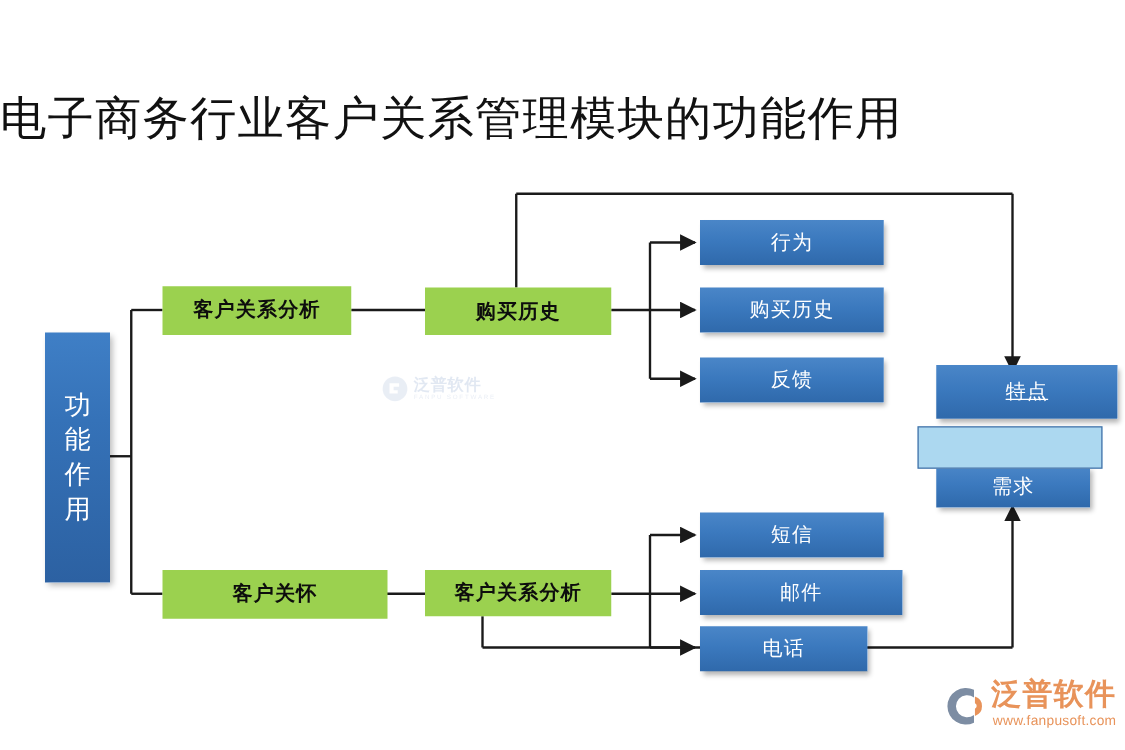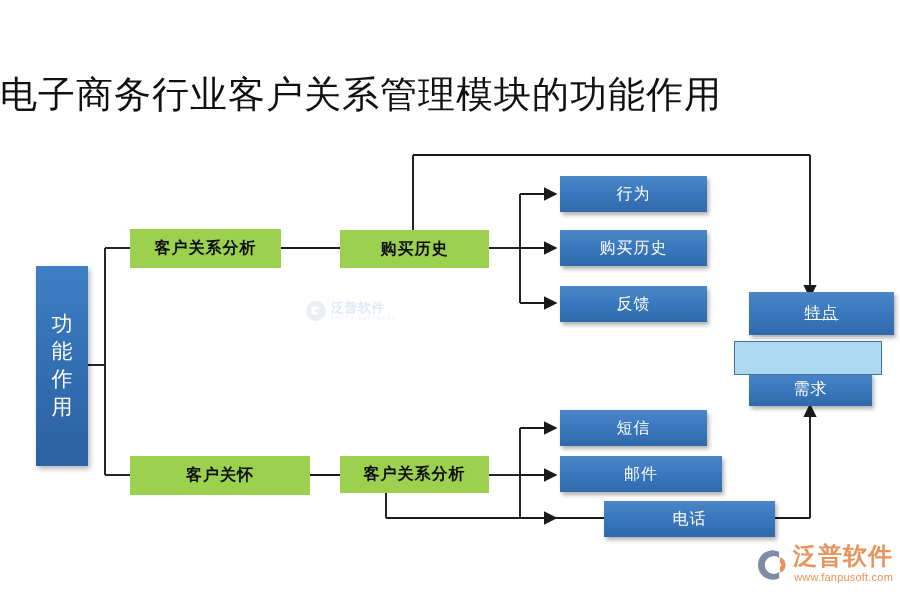--- a/index.html
+++ b/index.html
@@ -233,21 +233,21 @@
   <div class="node node-blue" style="left:560px; top:176px; width:147px; height:36px;">行为</div>
 
   <div class="node node-blue" style="left:560px; top:230px; width:147px; height:36px;">购买历史</div>
 
   <div class="node node-blue" style="left:560px; top:286px; width:147px; height:36px;">反馈</div>
 
   <div class="node node-blue" style="left:560px; top:410px; width:147px; height:36px;">短信</div>
 
   <div class="node node-blue" style="left:560px; top:456px; width:162px; height:36px;">邮件</div>
 
-  <div class="node node-blue" style="left:560px; top:501px; width:171px; height:36px;margin-left:44px;">电话</div>
+  <div class="node node-blue" style="left:560px; top:501px; width:134px; height:36px;">电话</div>
 
   <div class="node node-blue" style="left:749px; top:292px; width:145px; height:43px;text-decoration:underline;">特点</div>
 
   <div class="node node-blue" style="left:749px; top:373px; width:123px; height:33px;text-align:right;">需求</div>
 
   <div id="highlight-band" style="left:734px; top:341px; width:148px; height:34px;"></div>
 
   <div id="watermark">
     <svg class="wm-mark" viewBox="0 0 40 40">
       <path d="M20 2 A18 18 0 1 0 20 38 A18 18 0 1 0 20 2 Z" fill="#b9c8e0"></path>

